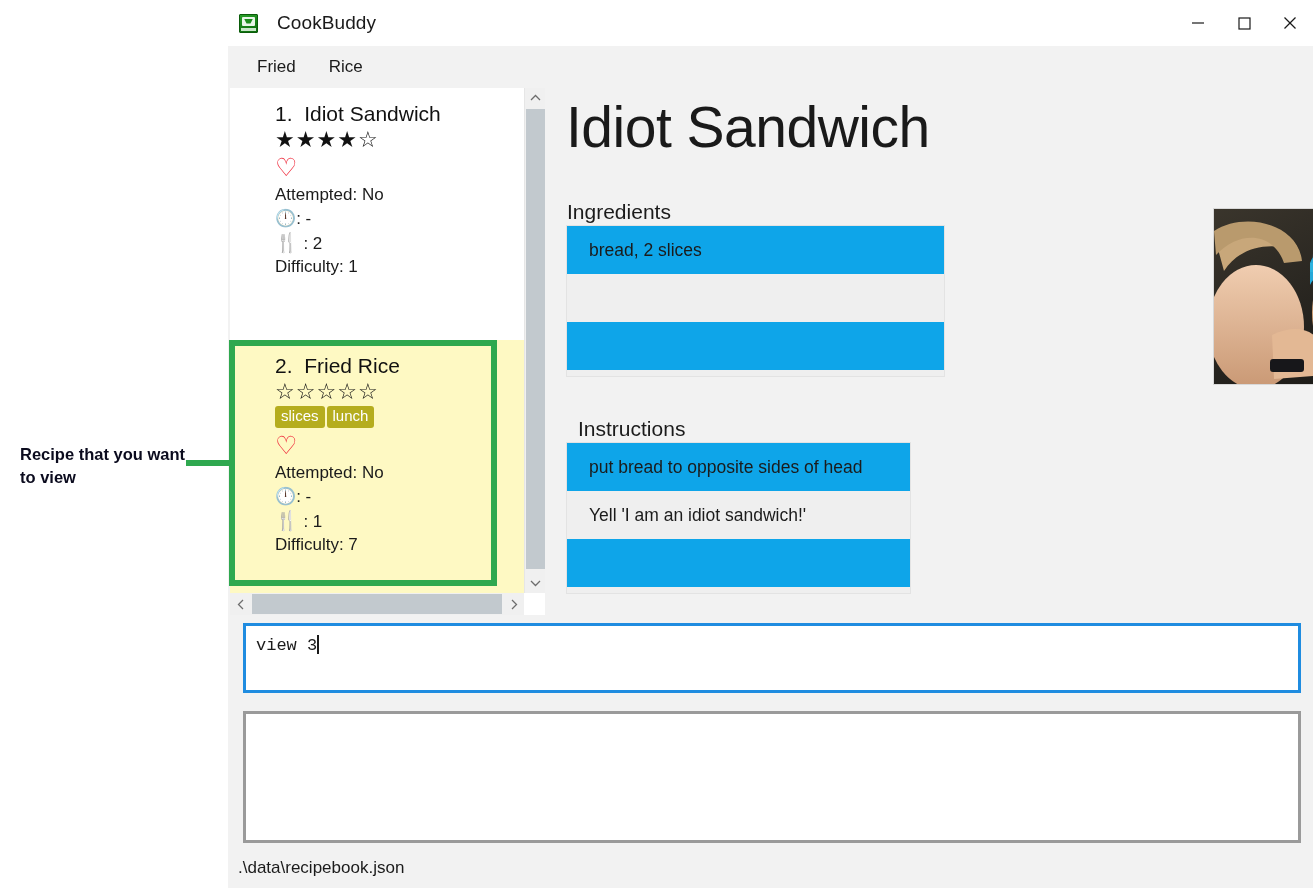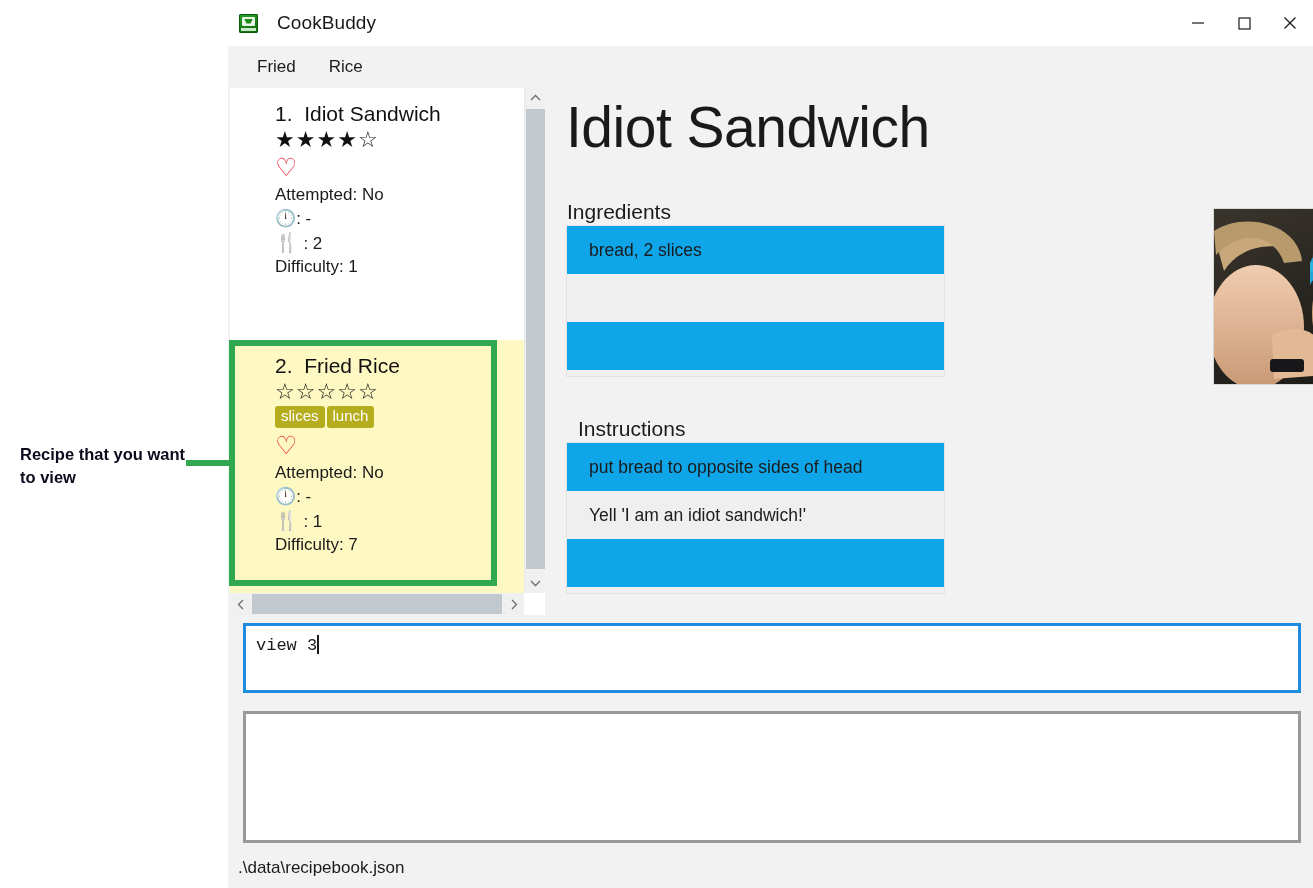--- a/index.html
+++ b/index.html
@@ -293,21 +293,21 @@
   #instructions-label { left: 20px; top: 329px; }
 
   .list-box {
     position: absolute;
     background: #ffffff;
     border: 1px solid #e3e3e3;
     box-sizing: border-box;
     overflow: hidden;
   }
   #ingredients-list { left: 8px; top: 137px; width: 379px; height: 152px; }
-  #instructions-list { left: 8px; top: 354px; width: 379px; height: 152px; }
+  #instructions-list { left: 8px; top: 354px; width: 345px; height: 152px; }
   .list-row {
     height: 48px;
     display: flex;
     align-items: center;
     padding-left: 22px;
     font-size: 17.5px;
     color: #1b1b1b;
     box-sizing: border-box;
   }
   .list-row.odd { background: #0ea5e9; }

